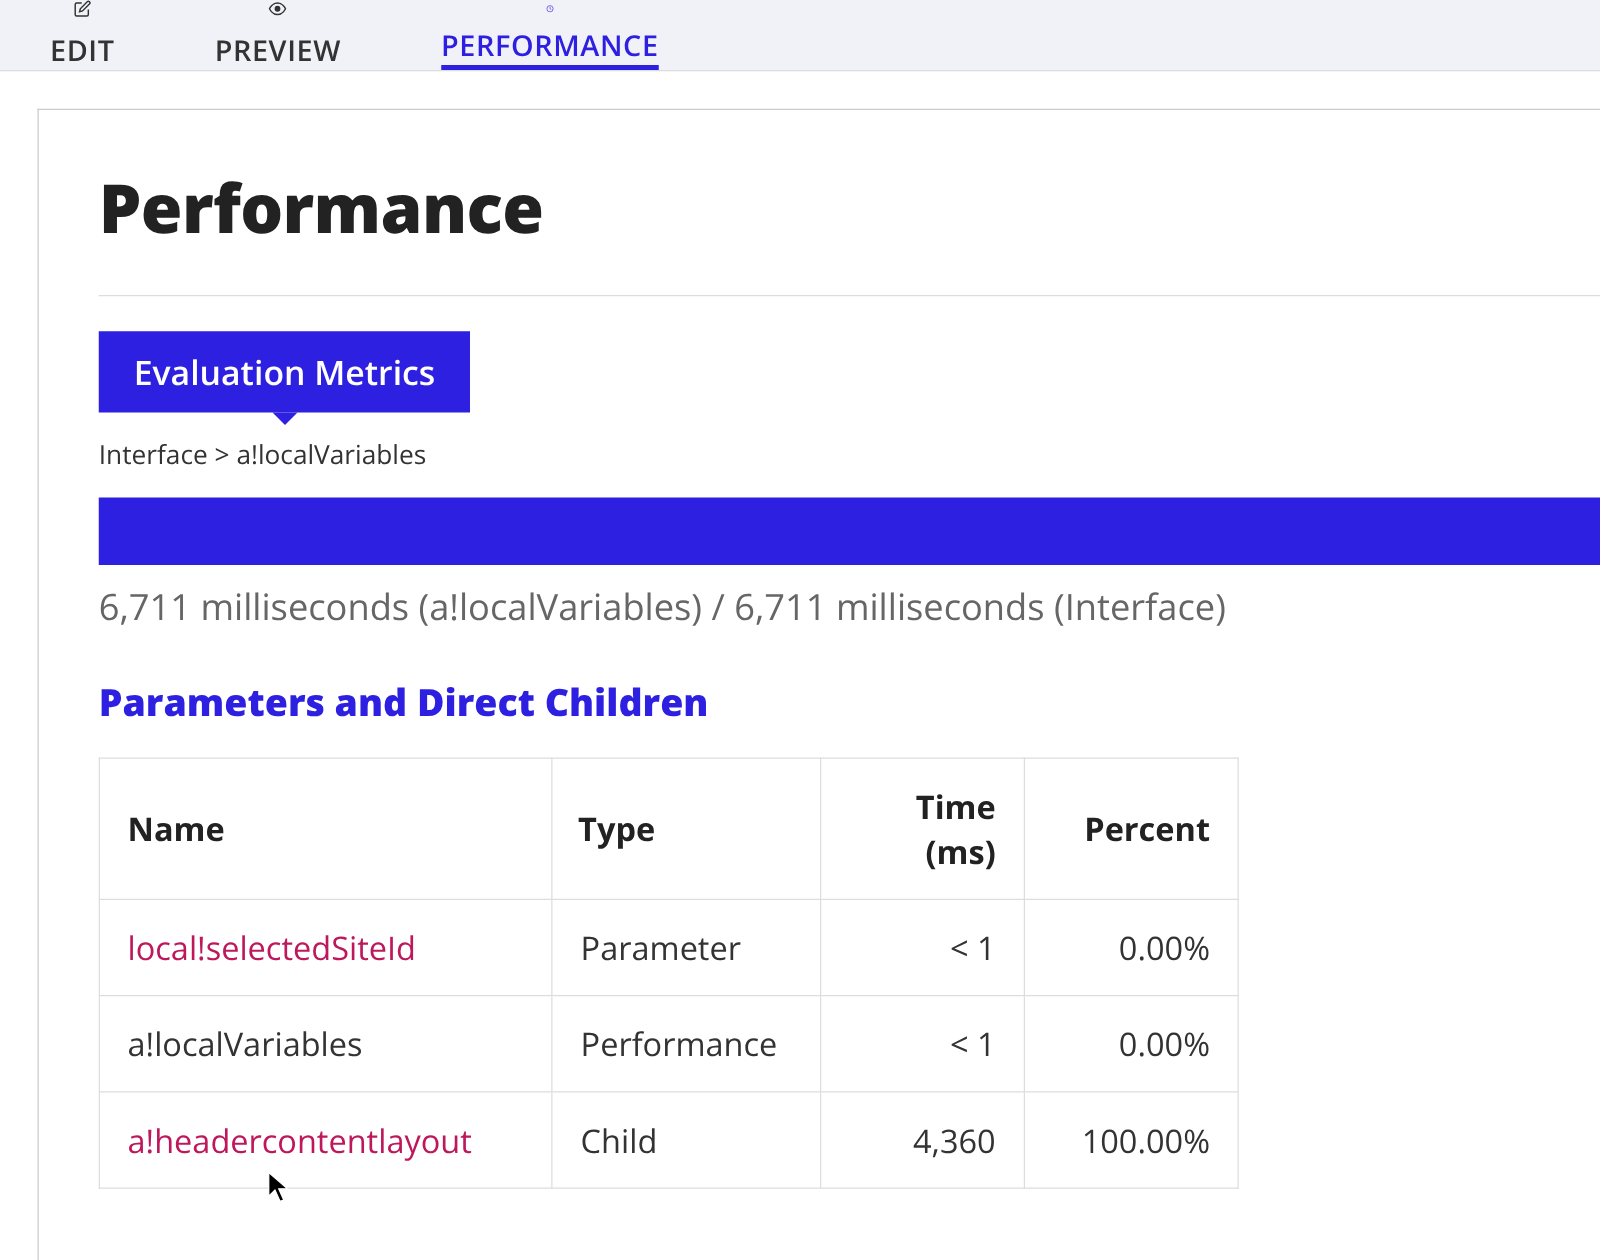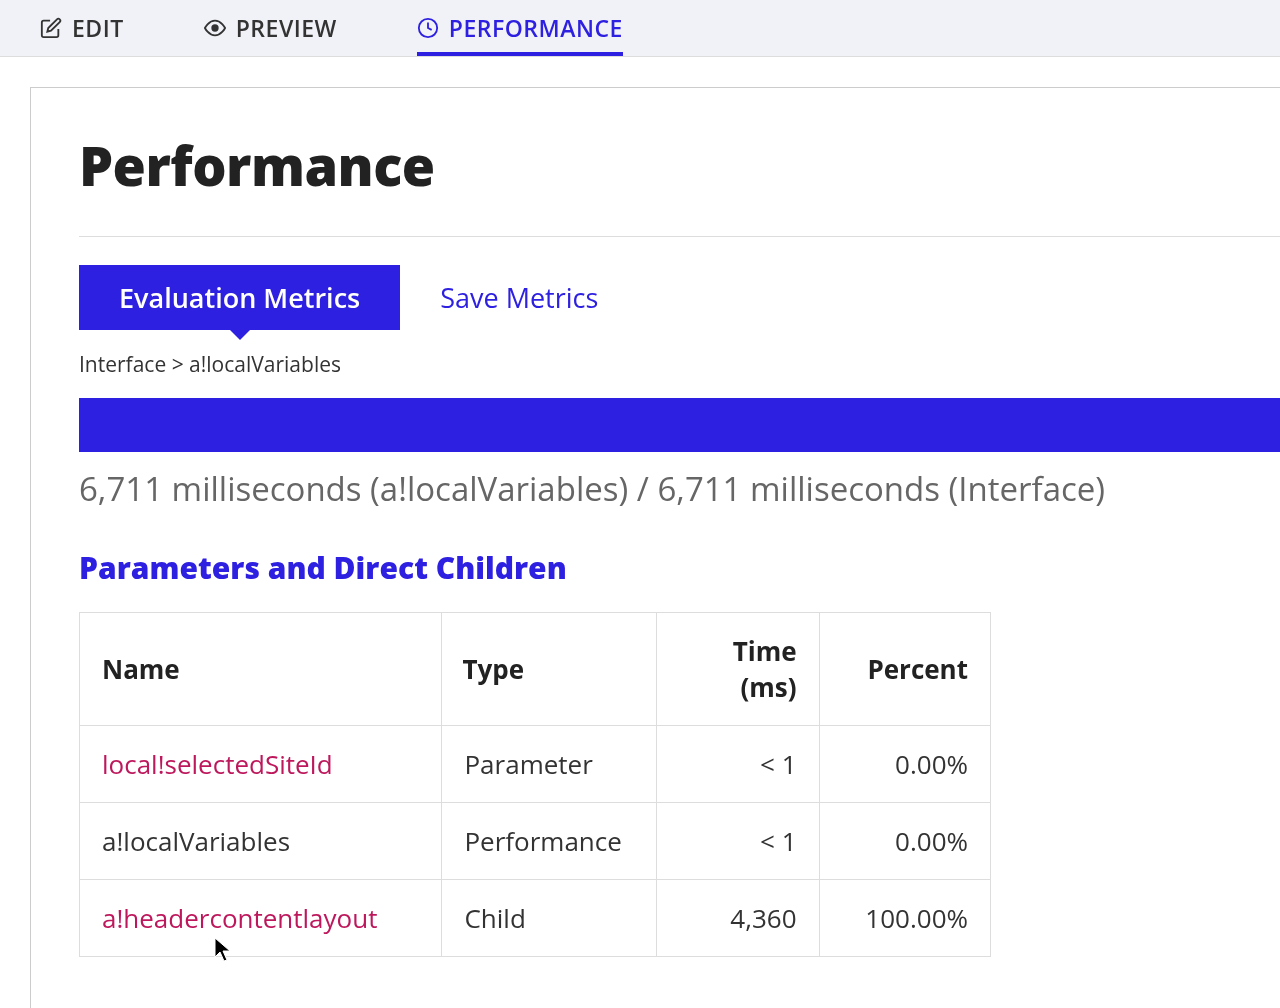--- a/index.html
+++ b/index.html
@@ -20,20 +20,21 @@
     .top-tab {
       display: flex;
       align-items: center;
       gap: 10px;
       font-size: 23px;
       font-weight: 600;
       color: #333;
       cursor: pointer;
       height: 100%;
       letter-spacing: 0.5px;
+      flex-direction: column;
     }
     .top-tab.active {
       color: #2e20e0;
       border-bottom: 4px solid #2e20e0;
       padding-top: 4px;
     }
     .top-tab svg { width: 22px; height: 22px; }
     .content-wrap {
       padding: 30px 0 0 30px;
     }
@@ -58,21 +59,21 @@
     }
     .metric-tabs {
       display: flex;
       align-items: center;
       margin-bottom: 20px;
     }
     .metric-tab {
       font-size: 27px;
       font-weight: 400;
       color: #2e20e0;
-      padding: 14px 40px;
+      padding: 14px 28px;
       cursor: pointer;
     }
     .metric-tab.active {
       background: #2e20e0;
       color: #fff;
       font-weight: 600;
       position: relative;
     }
     .metric-tab.active::after {
       content: '';
@@ -90,21 +91,21 @@
       font-size: 21px;
       color: #333;
       margin-bottom: 20px;
     }
     .progress-bar {
       height: 54px;
       background: #2e20e0;
       margin-bottom: 14px;
     }
     .progress-text {
-      font-size: 33px;
+      font-size: 29px;
       color: #666;
       margin-bottom: 36px;
     }
     .section-title {
       font-size: 30px;
       font-weight: 800;
       color: #2e20e0;
       margin-bottom: 24px;
     }
     table {
@@ -169,21 +170,20 @@
   </div>
 </div>
 
 <div class="content-wrap">
   <div class="panel">
     <h1 class="page-title">Performance</h1>
     <hr class="divider">
 
     <div class="metric-tabs">
       <div class="metric-tab active">Evaluation Metrics</div>
-      <div class="metric-tab">Save Metrics</div>
     </div>
 
     <div class="breadcrumb">Interface &gt; a!localVariables</div>
 
     <div class="progress-bar"></div>
     <div class="progress-text">6,711 milliseconds (a!localVariables) / 6,711 milliseconds (Interface)</div>
 
     <h2 class="section-title">Parameters and Direct Children</h2>
 
     <table>

